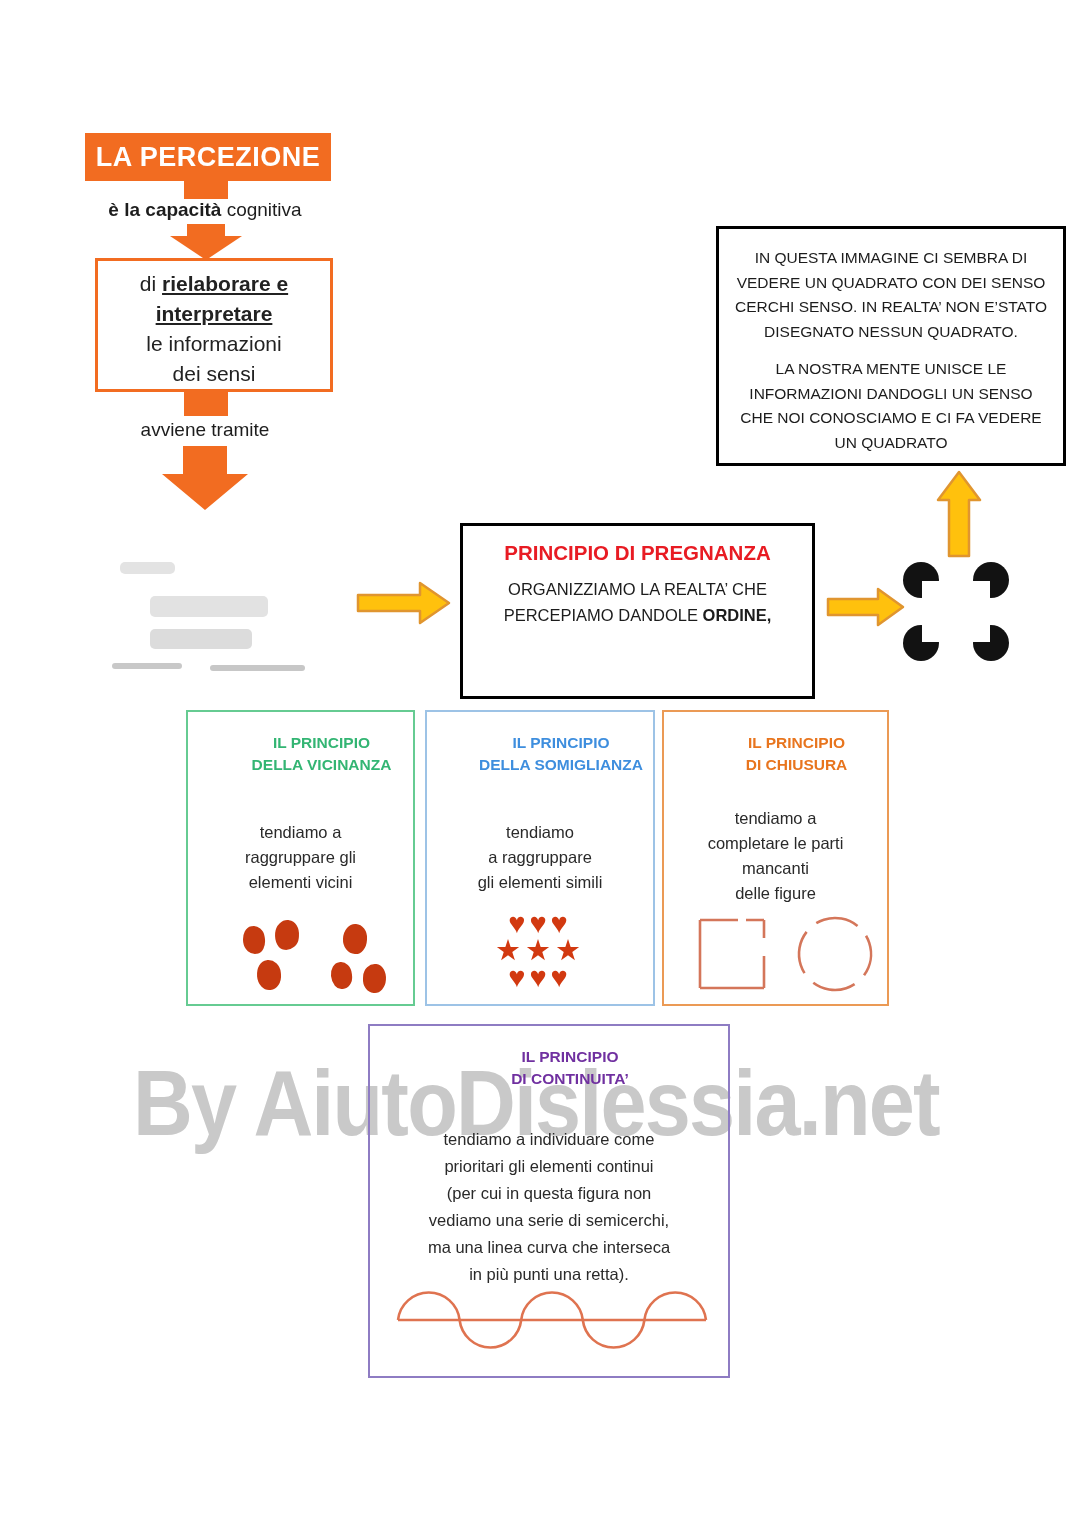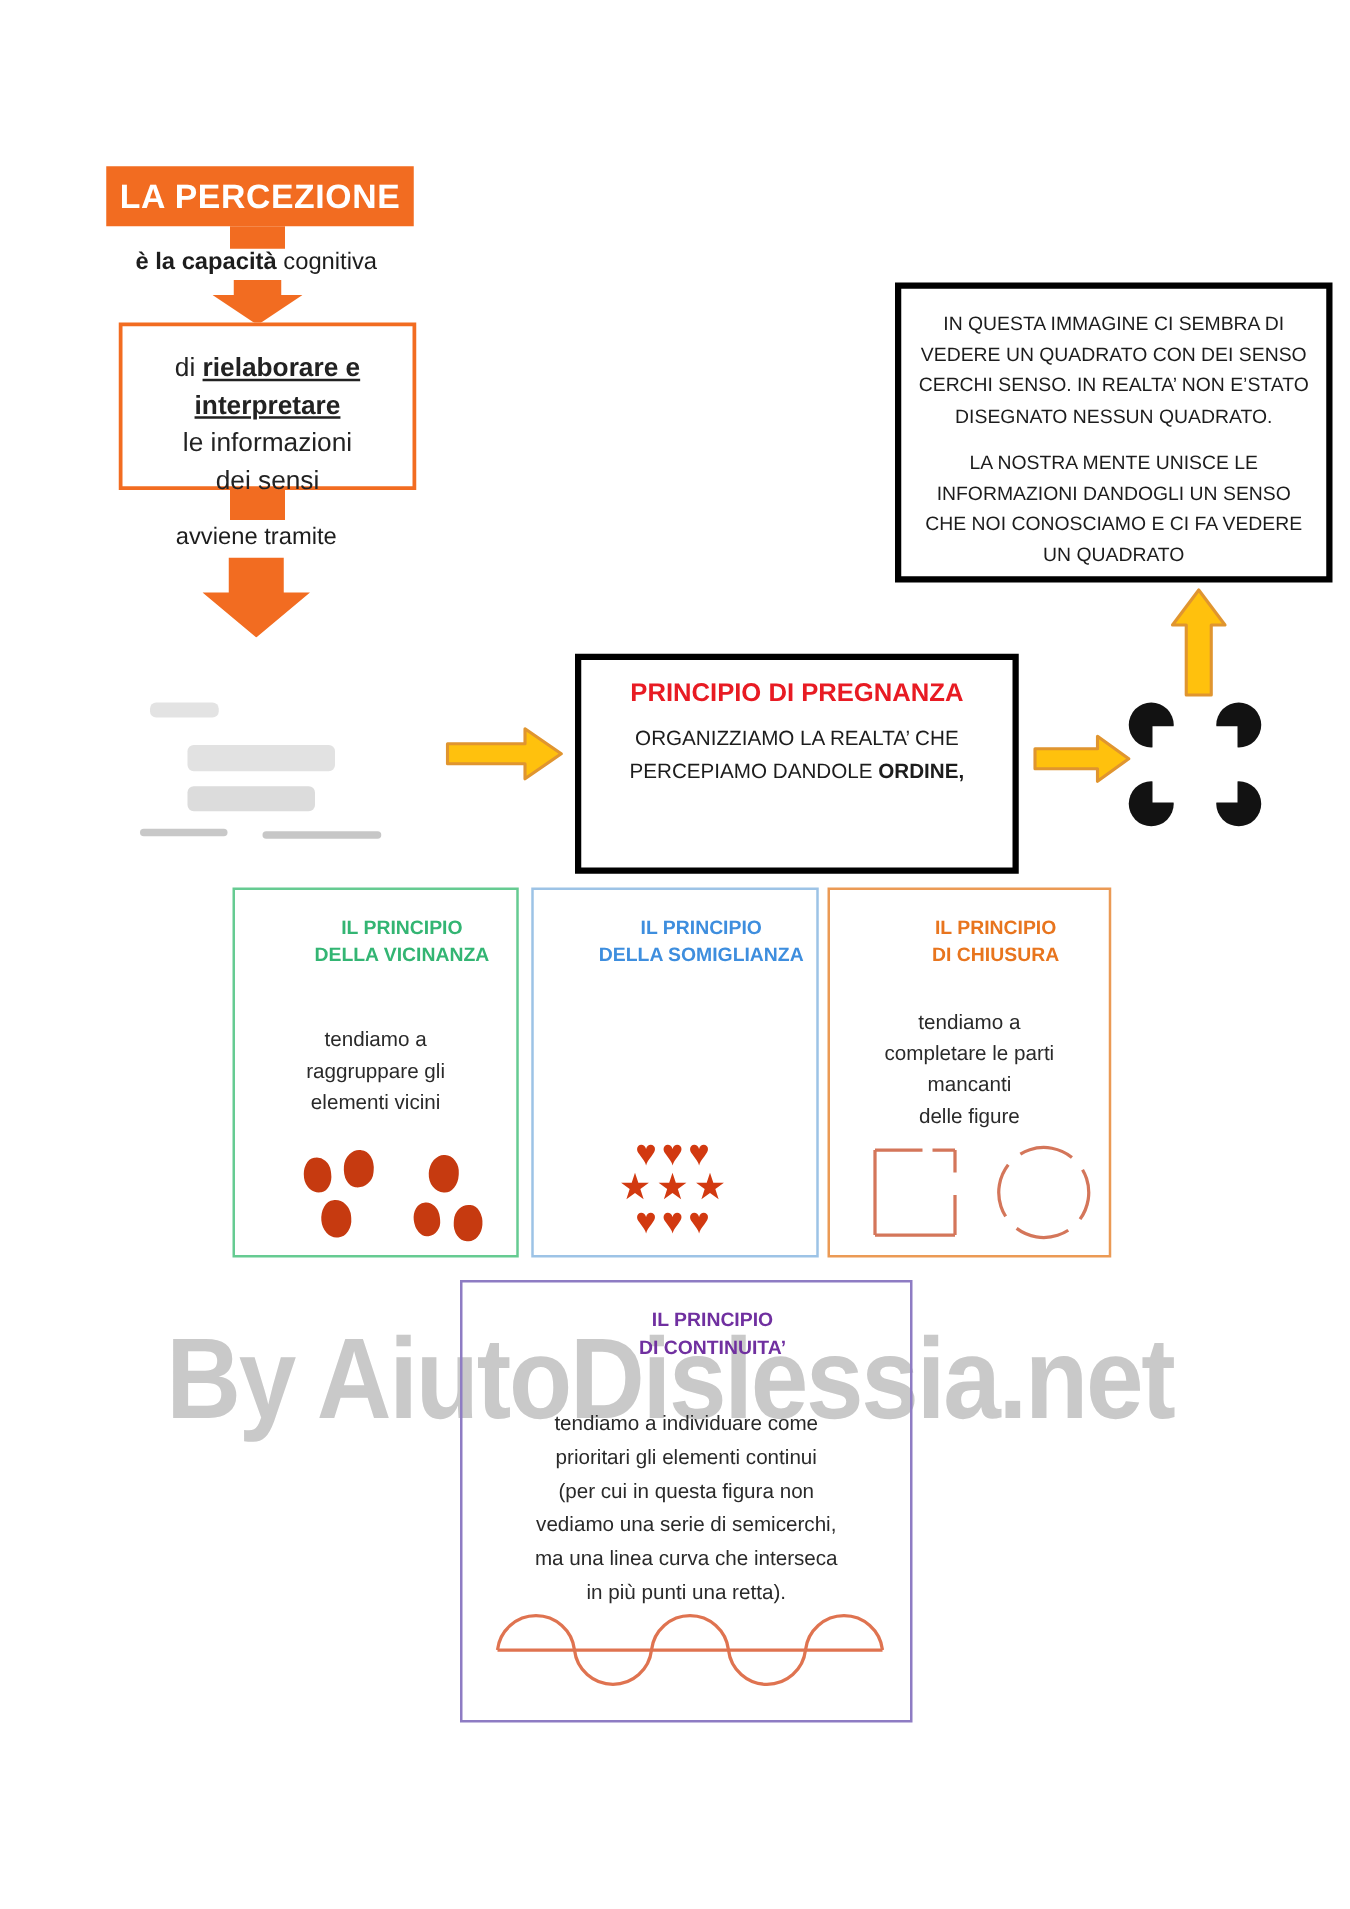--- a/index.html
+++ b/index.html
@@ -11,29 +11,29 @@
              color:#c9c9c9;white-space:nowrap;transform:scaleX(.9);transform-origin:left top;
              z-index:0;letter-spacing:-2px;}
   
   .hdr{left:85px;top:133px;width:246px;height:48px;background:#F26C21;z-index:2;
        display:flex;align-items:center;justify-content:center;color:#fff;font-weight:bold;
        font-size:27px;letter-spacing:.5px;}
   .stem{background:#F26C21;z-index:2;}
   .cap{z-index:2;text-align:center;font-size:19px;color:#1d1d1d;}
   .obox{border:3px solid #F26C21;background:#fff;z-index:2;box-sizing:border-box;}
   .rework{left:95px;top:258px;width:238px;height:134px;text-align:center;font-size:21px;
-          line-height:30px;padding-top:19px;}
+          line-height:30px;padding-top:8px;}
   .rework u{text-decoration:underline;font-weight:bold;}
   .criteria{left:90px;top:516px;width:250px;height:152px;font-size:21px;padding:12px 0 0 18px;}
   .criteria .lab{color:#E8621A;font-weight:bold;text-decoration:underline;}
   .criteria li{list-style:none;line-height:30px;}
   .criteria ul{margin:4px 0 0 0;padding-left:58px;position:relative;z-index:2;}
   .smudge{position:absolute;z-index:1;border-radius:5px;}
   
-  .gbox{border:5px solid #000000;background:#fff;z-index:2;box-sizing:border-box;text-align:center;}
+  .gbox{border:3px solid #000000;background:#fff;z-index:2;box-sizing:border-box;text-align:center;}
   .preg{left:460px;top:523px;width:355px;height:176px;padding-top:15px;}
   .preg .t{color:#E81B23;font-weight:bold;font-size:20.5px;}
   .preg .b{margin-top:11px;font-size:16.5px;line-height:26px;color:#1c1c1c;}
   .quad{left:716px;top:226px;width:350px;height:240px;padding-top:17px;font-size:15.5px;
         line-height:24.5px;color:#1c1c1c;}
   .quad .gap{height:13px;}
   .bl{display:block;}
   
   .card{z-index:2;box-sizing:border-box;text-align:center;background:transparent;}
   .card .ti{font-weight:bold;font-size:15.5px;line-height:22px;padding-top:20px;padding-left:42px;}
@@ -159,20 +159,25 @@
       <div class="blob" style="left:98px;top:44px;width:21px;height:27px;border-radius:48% 52% 52% 48%/50% 50% 46% 54%;transform:rotate(-6deg);"></div>
       <div class="blob" style="left:130px;top:46px;width:23px;height:29px;border-radius:52% 48% 48% 52%/46% 54% 50% 50%;transform:rotate(4deg);"></div>
     </div>
   </div>
 
   <div class="abs card blue">
     <div class="ti">
       <span class="bl">IL PRINCIPIO</span>
       <span class="bl">DELLA SOMIGLIANZA</span>
     </div>
+    <div class="bo">
+      <span class="bl">tendiamo</span>
+      <span class="bl">a raggruppare</span>
+      <span class="bl">gli elementi simili</span>
+    </div>
     <div class="sym">
       <span class="bl">♥♥♥</span>
       <span class="bl">★★★</span>
       <span class="bl">♥♥♥</span>
     </div>
   </div>
 
   <div class="abs card orng">
     <div class="ti">
       <span class="bl">IL PRINCIPIO</span>

